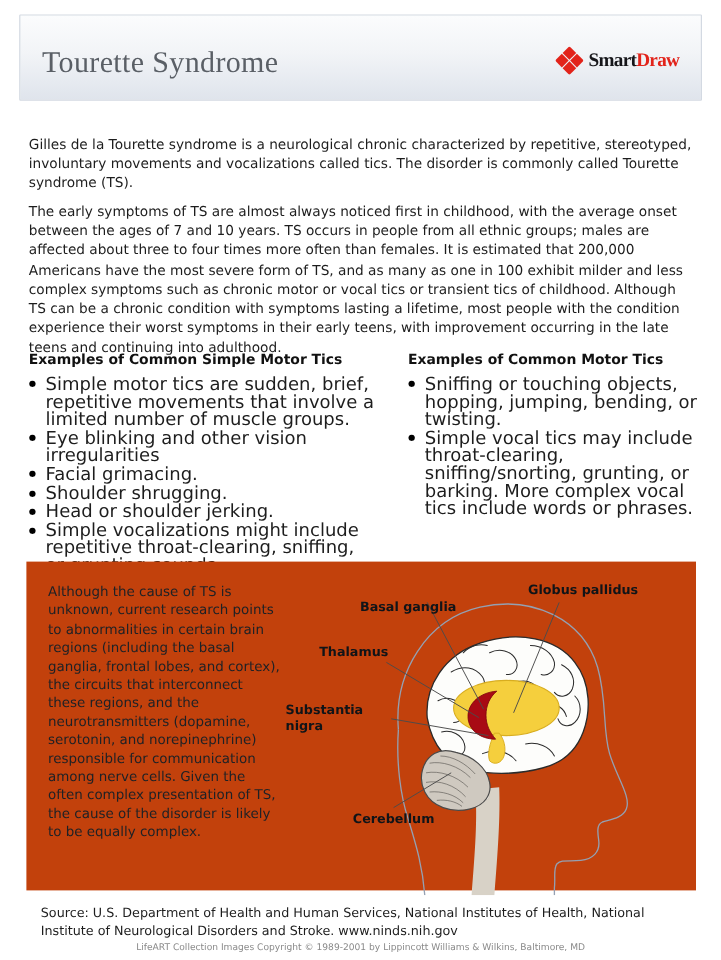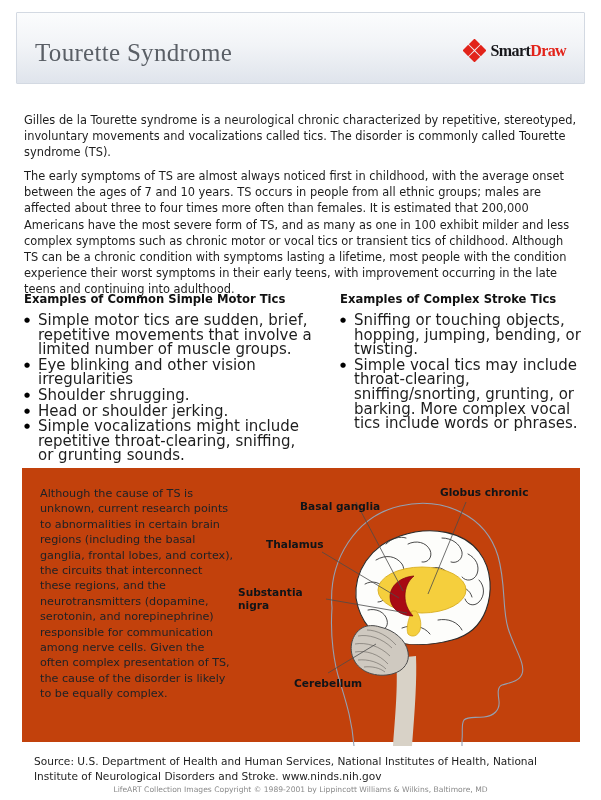--- a/index.html
+++ b/index.html
@@ -204,28 +204,29 @@
 </div>
 
 <div class="para" id="para-intro">Gilles de la Tourette syndrome is a neurological chronic characterized by repetitive, stereotyped, involuntary movements and vocalizations called tics. The disorder is commonly called Tourette syndrome (TS).</div>
 <div class="para" id="para-symptoms">The early symptoms of TS are almost always noticed first in childhood, with the average onset between the ages of 7 and 10 years. TS occurs in people from all ethnic groups; males are affected about three to four times more often than females. It is estimated that 200,000 Americans have the most severe form of TS, and as many as one in 100 exhibit milder and less complex symptoms such as chronic motor or vocal tics or transient tics of childhood. Although TS can be a chronic condition with symptoms lasting a lifetime, most people with the condition experience their worst symptoms in their early teens, with improvement occurring in the late teens and continuing into adulthood.</div>
 
 <div class="col" id="col-simple">
   <div class="col-heading">Examples of Common Simple Motor Tics</div>
   <ul class="bullets">
     <li>Simple motor tics are sudden, brief, repetitive movements that involve a limited number of muscle groups.</li>
     <li>Eye blinking and other vision irregularities</li>
+    <li>Facial grimacing.</li>
     <li>Shoulder shrugging.</li>
     <li>Head or shoulder jerking.</li>
     <li>Simple vocalizations might include repetitive throat-clearing, sniffing, or grunting sounds.</li>
   </ul>
 </div>
 
 <div class="col" id="col-complex">
-  <div class="col-heading">Examples of Complex Stroke Tics</div>
+  <div class="col-heading">Examples of Common Motor Tics</div>
   <ul class="bullets">
     <li>Sniffing or touching objects, hopping, jumping, bending, or twisting.</li>
     <li>Simple vocal tics may include throat-clearing, sniffing/snorting, grunting, or barking. More complex vocal tics include words or phrases.</li>
   </ul>
 </div>
 
 <div class="panel">
 
   <div class="panel-text">Although the cause of TS is unknown, current research points to abnormalities in certain brain regions (including the basal ganglia, frontal lobes, and cortex), the circuits that interconnect these regions, and the neurotransmitters (dopamine, serotonin, and norepinephrine) responsible for communication among nerve cells. Given the often complex presentation of TS, the cause of the disorder is likely to be equally complex.</div>
 
@@ -284,21 +285,21 @@
       <g stroke="#4b4b4b" stroke-width="0.8" fill="none">
         <line x1="120" y1="34" x2="167" y2="123"></line>
         <line x1="230" y1="34" x2="192" y2="126"></line>
         <line x1="86" y1="84" x2="163" y2="130"></line>
         <line x1="90" y1="131" x2="171" y2="145"></line>
         <line x1="92" y1="205" x2="140" y2="176"></line>
       </g>
     </svg>
 
     <div class="fig-label" id="label-basal-ganglia">Basal ganglia</div>
-    <div class="fig-label" id="label-globus-pallidus">Globus chronic</div>
+    <div class="fig-label" id="label-globus-pallidus">Globus pallidus</div>
     <div class="fig-label" id="label-thalamus">Thalamus</div>
     <div class="fig-label" id="label-substantia-nigra">Substantia
 nigra</div>
     <div class="fig-label" id="label-cerebellum">Cerebellum</div>
   </div>
 </div>
 
 <div class="source">Source:  U.S. Department of Health and Human Services, National Institutes of Health, National Institute of Neurological Disorders and Stroke.  www.ninds.nih.gov</div>
 <div class="copyright">LifeART Collection Images Copyright © 1989-2001 by Lippincott Williams &amp; Wilkins, Baltimore, MD</div>
 

